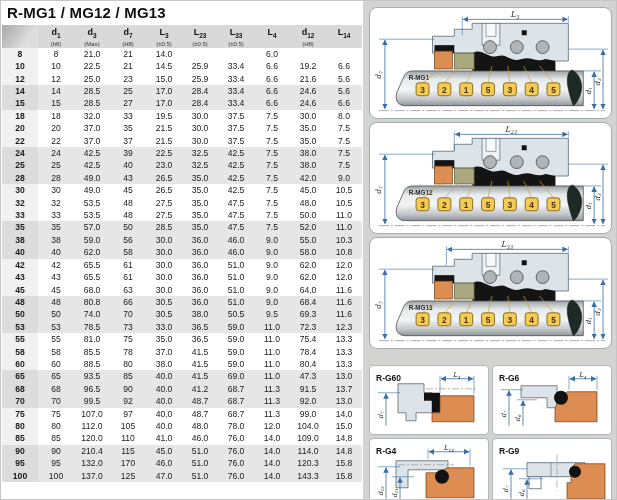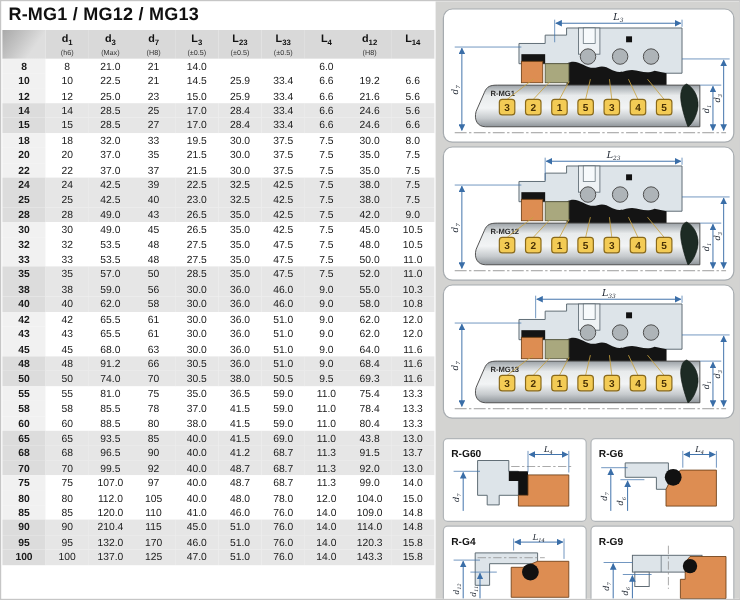--- a/index.html
+++ b/index.html
@@ -318,41 +318,53 @@
             <td>30.0</td>
             <td>36.0</td>
             <td>51.0</td>
             <td>9.0</td>
             <td>64.0</td>
             <td>11.6</td>
           </tr>
           <tr class="band">
             <td>48</td>
             <td>48</td>
-            <td>91.2</td>
+            <td>80.8</td>
             <td>66</td>
             <td>30.5</td>
             <td>36.0</td>
             <td>51.0</td>
             <td>9.0</td>
             <td>68.4</td>
             <td>11.6</td>
           </tr>
           <tr class="band">
             <td>50</td>
             <td>50</td>
             <td>74.0</td>
             <td>70</td>
             <td>30.5</td>
             <td>38.0</td>
             <td>50.5</td>
             <td>9.5</td>
             <td>69.3</td>
             <td>11.6</td>
           </tr>
+          <tr class="band">
+            <td>53</td>
+            <td>53</td>
+            <td>78.5</td>
+            <td>73</td>
+            <td>33.0</td>
+            <td>36.5</td>
+            <td>59.0</td>
+            <td>11.0</td>
+            <td>72.3</td>
+            <td>12.3</td>
+          </tr>
           <tr>
             <td>55</td>
             <td>55</td>
             <td>81.0</td>
             <td>75</td>
             <td>35.0</td>
             <td>36.5</td>
             <td>59.0</td>
             <td>11.0</td>
             <td>75.4</td>
@@ -384,21 +396,21 @@
           </tr>
           <tr class="band">
             <td>65</td>
             <td>65</td>
             <td>93.5</td>
             <td>85</td>
             <td>40.0</td>
             <td>41.5</td>
             <td>69.0</td>
             <td>11.0</td>
-            <td>43.8</td>
+            <td>47.3</td>
             <td>13.0</td>
           </tr>
           <tr class="band">
             <td>68</td>
             <td>68</td>
             <td>96.5</td>
             <td>90</td>
             <td>40.0</td>
             <td>41.2</td>
             <td>68.7</td>

